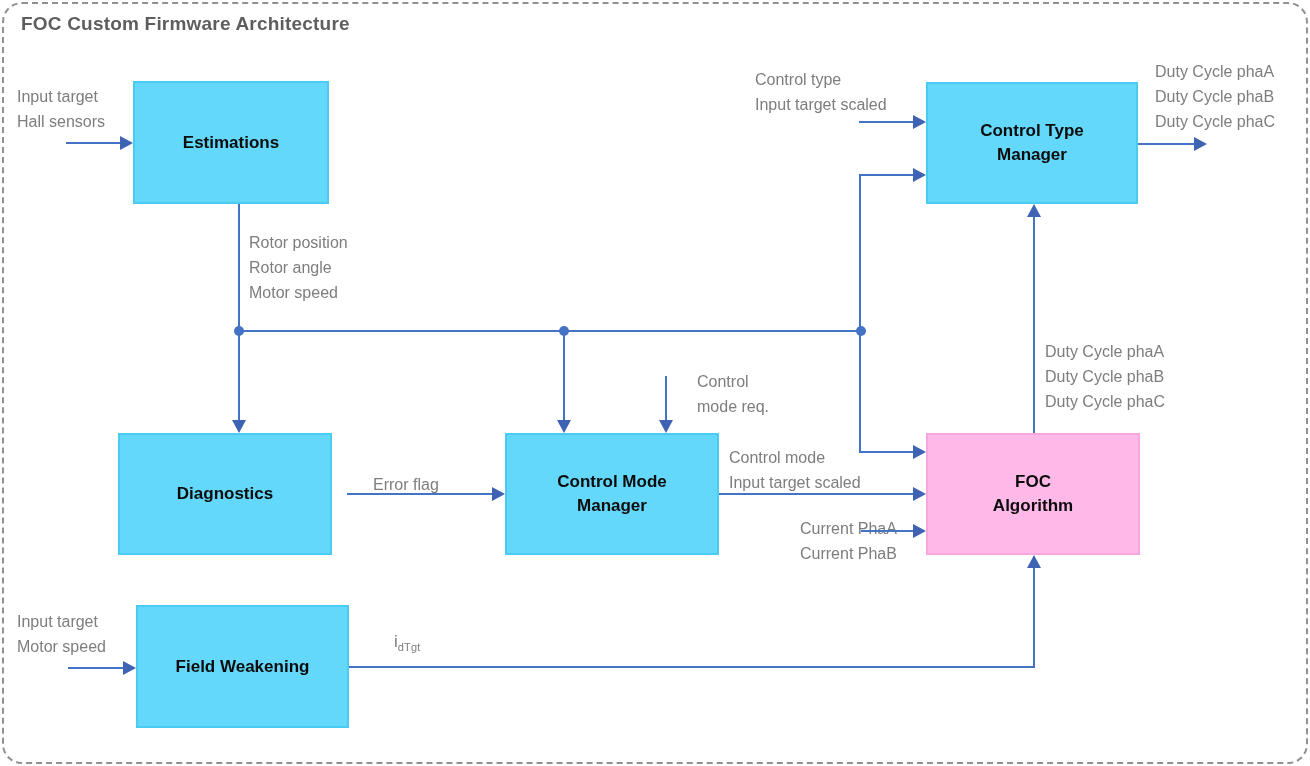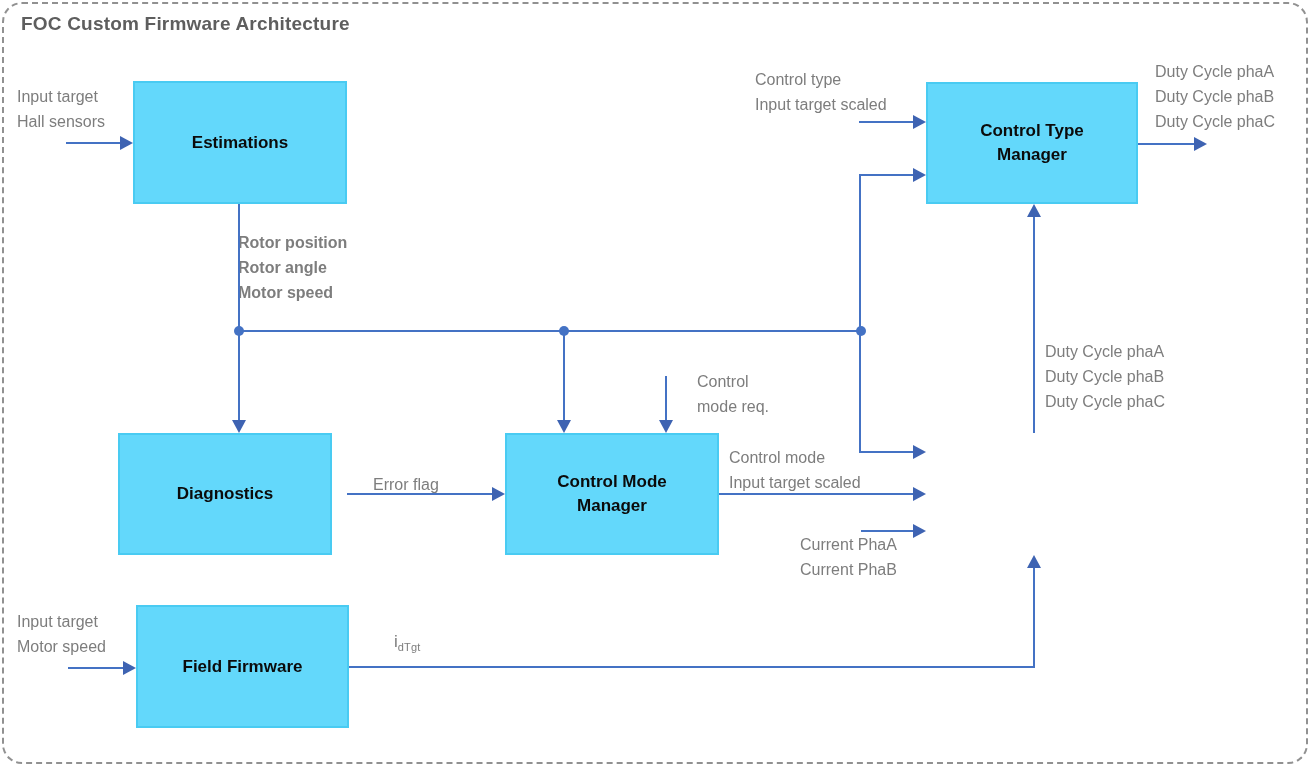--- a/index.html
+++ b/index.html
@@ -25,57 +25,61 @@
 </style>
 </head>
 <body>
 
 <div class="canvas">
 
   <div class="frame-border"></div>
 
   <div class="title">FOC Custom Firmware Architecture</div>
 
-  <div class="block" style="left:133px;top:81px;width:214px;height:123px;">
+  <div class="block" style="left:133px;top:81px;width:196px;height:123px;">
     <span>Estimations</span>
   </div>
   <div class="block" style="left:118px;top:433px;width:214px;height:122px;">
     <span>Diagnostics</span>
   </div>
   <div class="block" style="left:505px;top:433px;width:214px;height:122px;">
     <span>Control Mode
 Manager</span>
   </div>
   <div class="block" style="left:136px;top:605px;width:213px;height:123px;">
-    <span>Field Firmware</span>
+    <span>Field Weakening</span>
   </div>
   <div class="block" style="left:926px;top:82px;width:212px;height:122px;">
     <span>Control Type
 Manager</span>
   </div>
+  <div class="block pink" style="left:926px;top:433px;width:214px;height:122px;">
+    <span>FOC
+Algorithm</span>
+  </div>
 
   <div class="lbl" style="left:17px;top:84px;">Input target
 Hall sensors</div>
-  <div class="lbl" style="left:238px;top:230px;font-weight:bold;">Rotor position
+  <div class="lbl" style="left:249px;top:230px;">Rotor position
 Rotor angle
 Motor speed</div>
   <div class="lbl" style="left:755px;top:67px;">Control type
 Input target scaled</div>
   <div class="lbl" style="left:1155px;top:59px;">Duty Cycle phaA
 Duty Cycle phaB
 Duty Cycle phaC</div>
   <div class="lbl" style="left:1045px;top:339px;">Duty Cycle phaA
 Duty Cycle phaB
 Duty Cycle phaC</div>
   <div class="lbl" style="left:681px;top:369px;margin-left:16px;">Control
 mode req.</div>
   <div class="lbl" style="left:373px;top:472px;">Error flag</div>
   <div class="lbl" style="left:729px;top:445px;">Control mode
 Input target scaled</div>
-  <div class="lbl" style="left:800px;top:532px;">Current PhaA
+  <div class="lbl" style="left:800px;top:516px;">Current PhaA
 Current PhaB</div>
   <div class="lbl" style="left:17px;top:609px;">Input target
 Motor speed</div>
   <div class="idtgt" style="left:394px;top:632px;"><span>i</span><span class="sub">dTgt</span></div>
 
   <div class="hline" style="left:66px;top:142px;width:54px;"></div>
   <div class="ah r" style="left:120px;top:136px;"></div>
 
   <div class="vline" style="left:238px;top:204px;height:216px;"></div>
   <div class="ah d" style="left:232px;top:420px;"></div>

